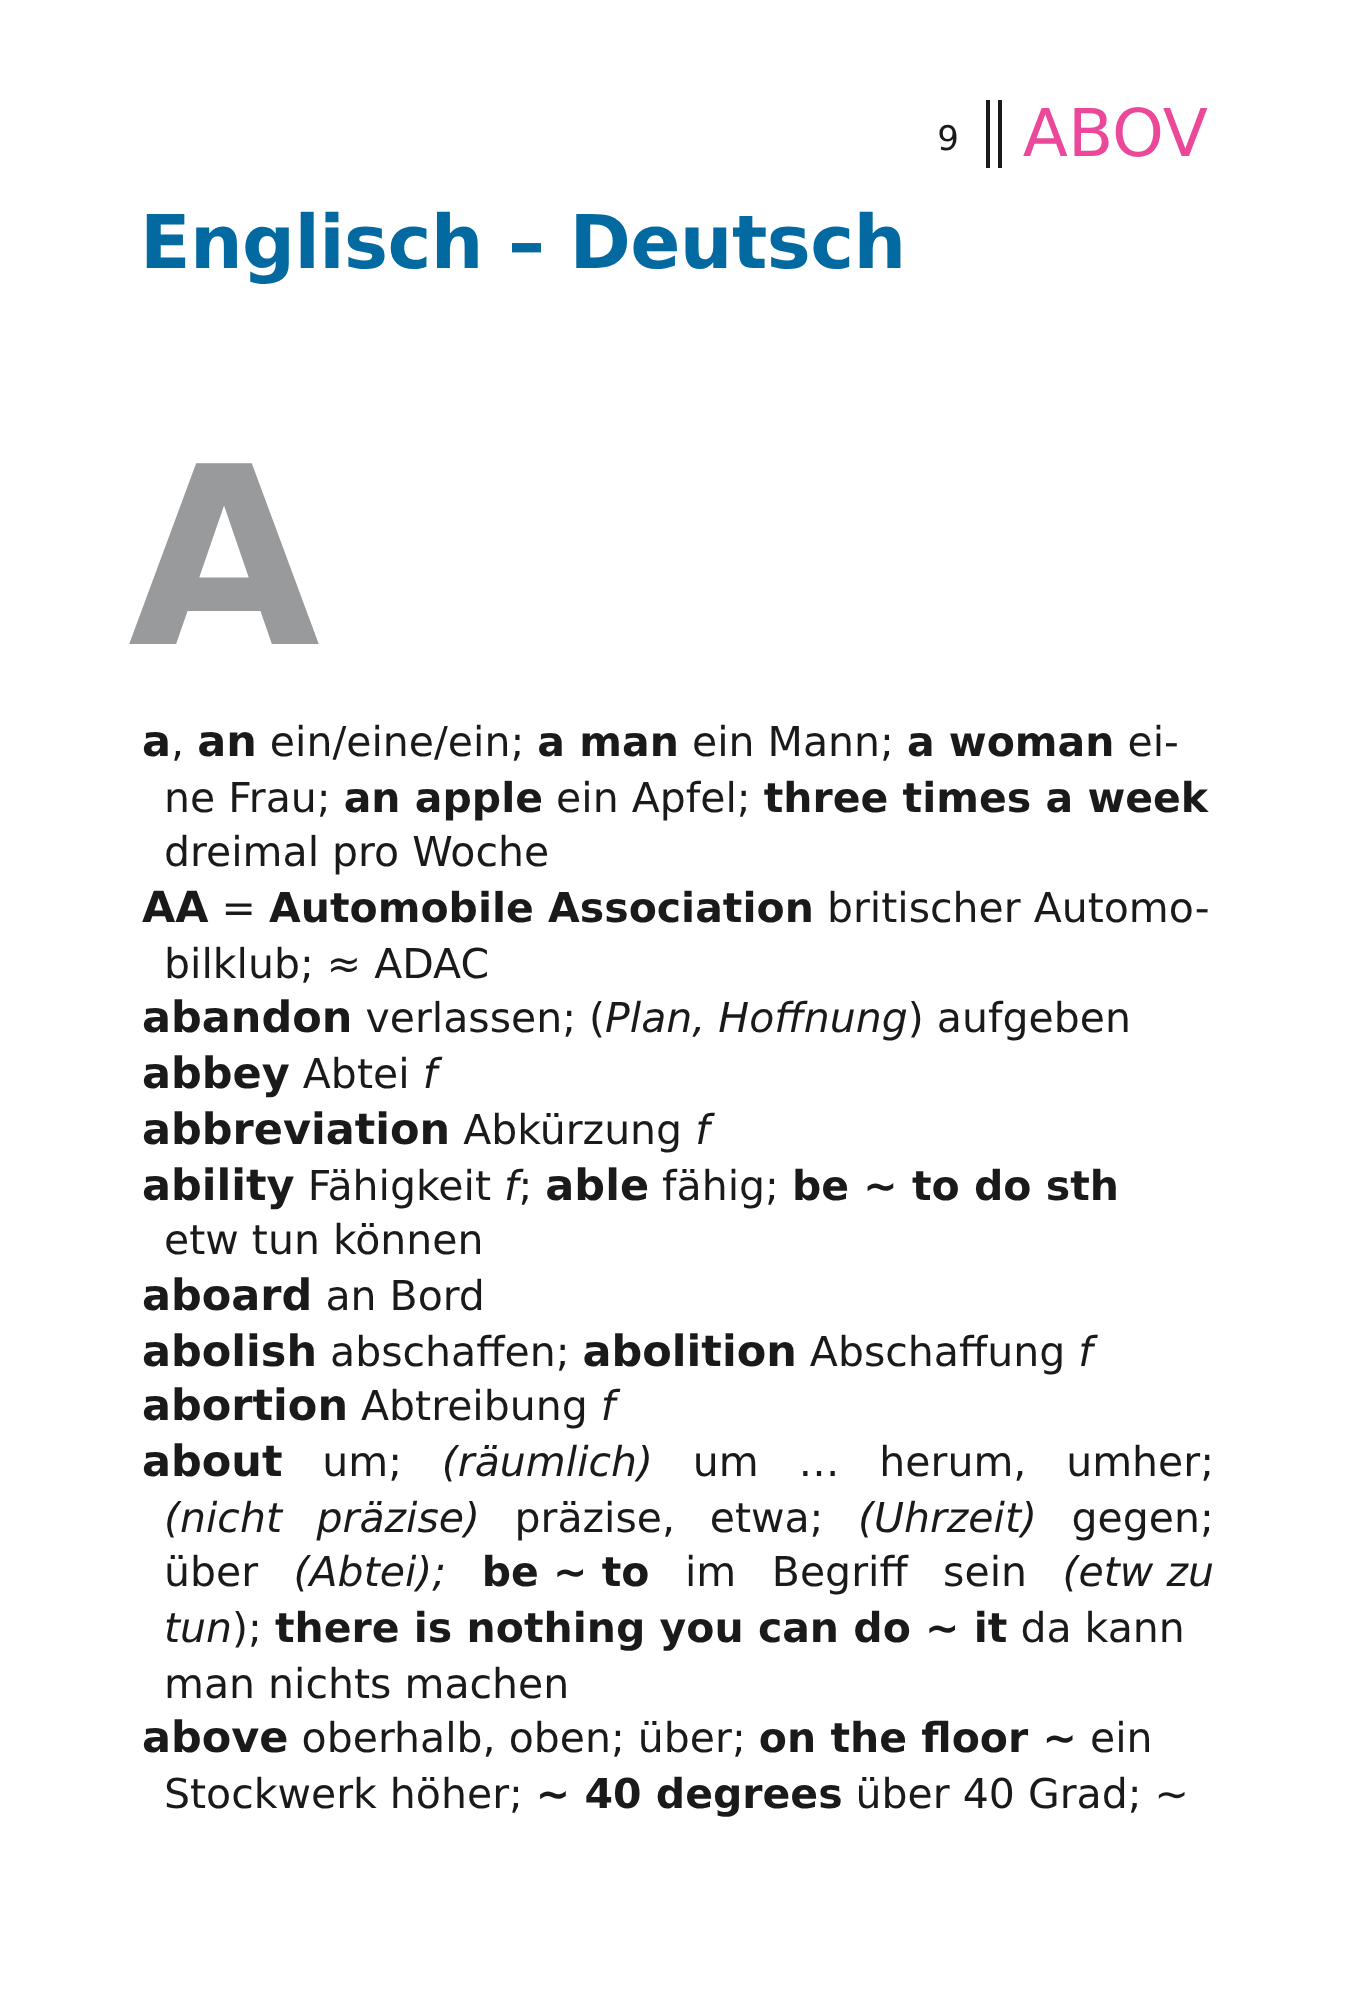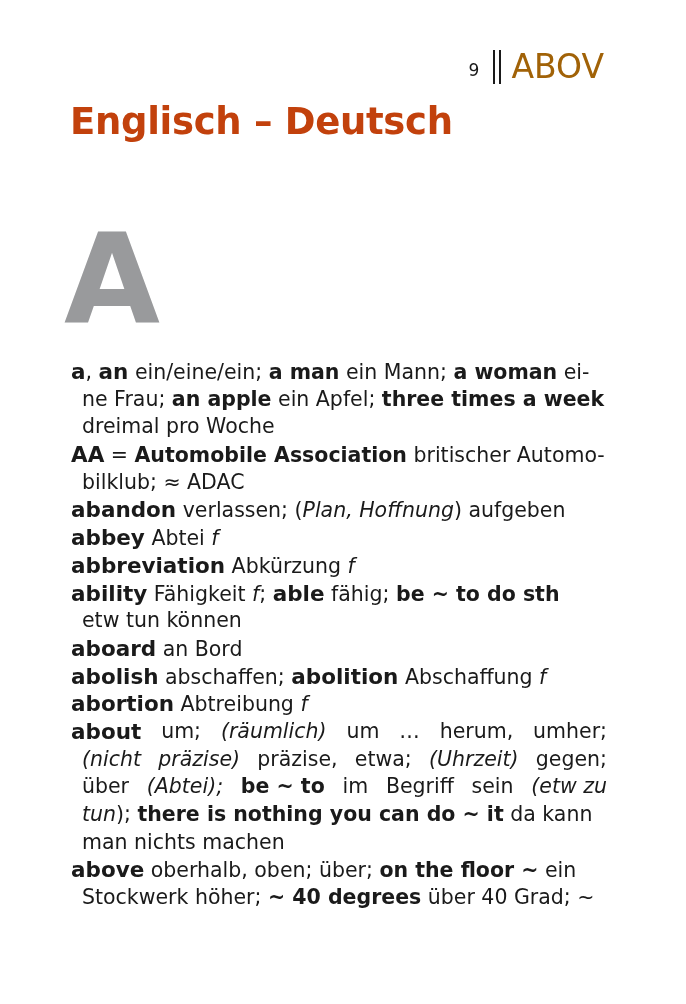--- a/index.html
+++ b/index.html
@@ -36,30 +36,30 @@
       border-left: 2px solid #1a1a1a;
       border-right: 2px solid #1a1a1a;
       box-sizing: border-box;
       margin-right: 10px;
       margin-top: 2px;
     }
     .head-word {
       font-size: 33px;
       font-weight: normal;
       letter-spacing: 0px;
-      color: #a16207;
+      color: #ec4899;
     }
     .section-title {
       position: absolute;
       top: 100px;
       left: 70px;
       font-size: 37px;
       font-weight: bold;
       letter-spacing: -0.3px;
-      color: #c2410c;
+      color: #0369a1;
       margin: 0;
     }
     .big-letter {
       position: absolute;
       top: 218px;
       left: 64px;
       font-size: 124px;
       font-weight: bold;
       color: #999a9c;
       line-height: 1;

